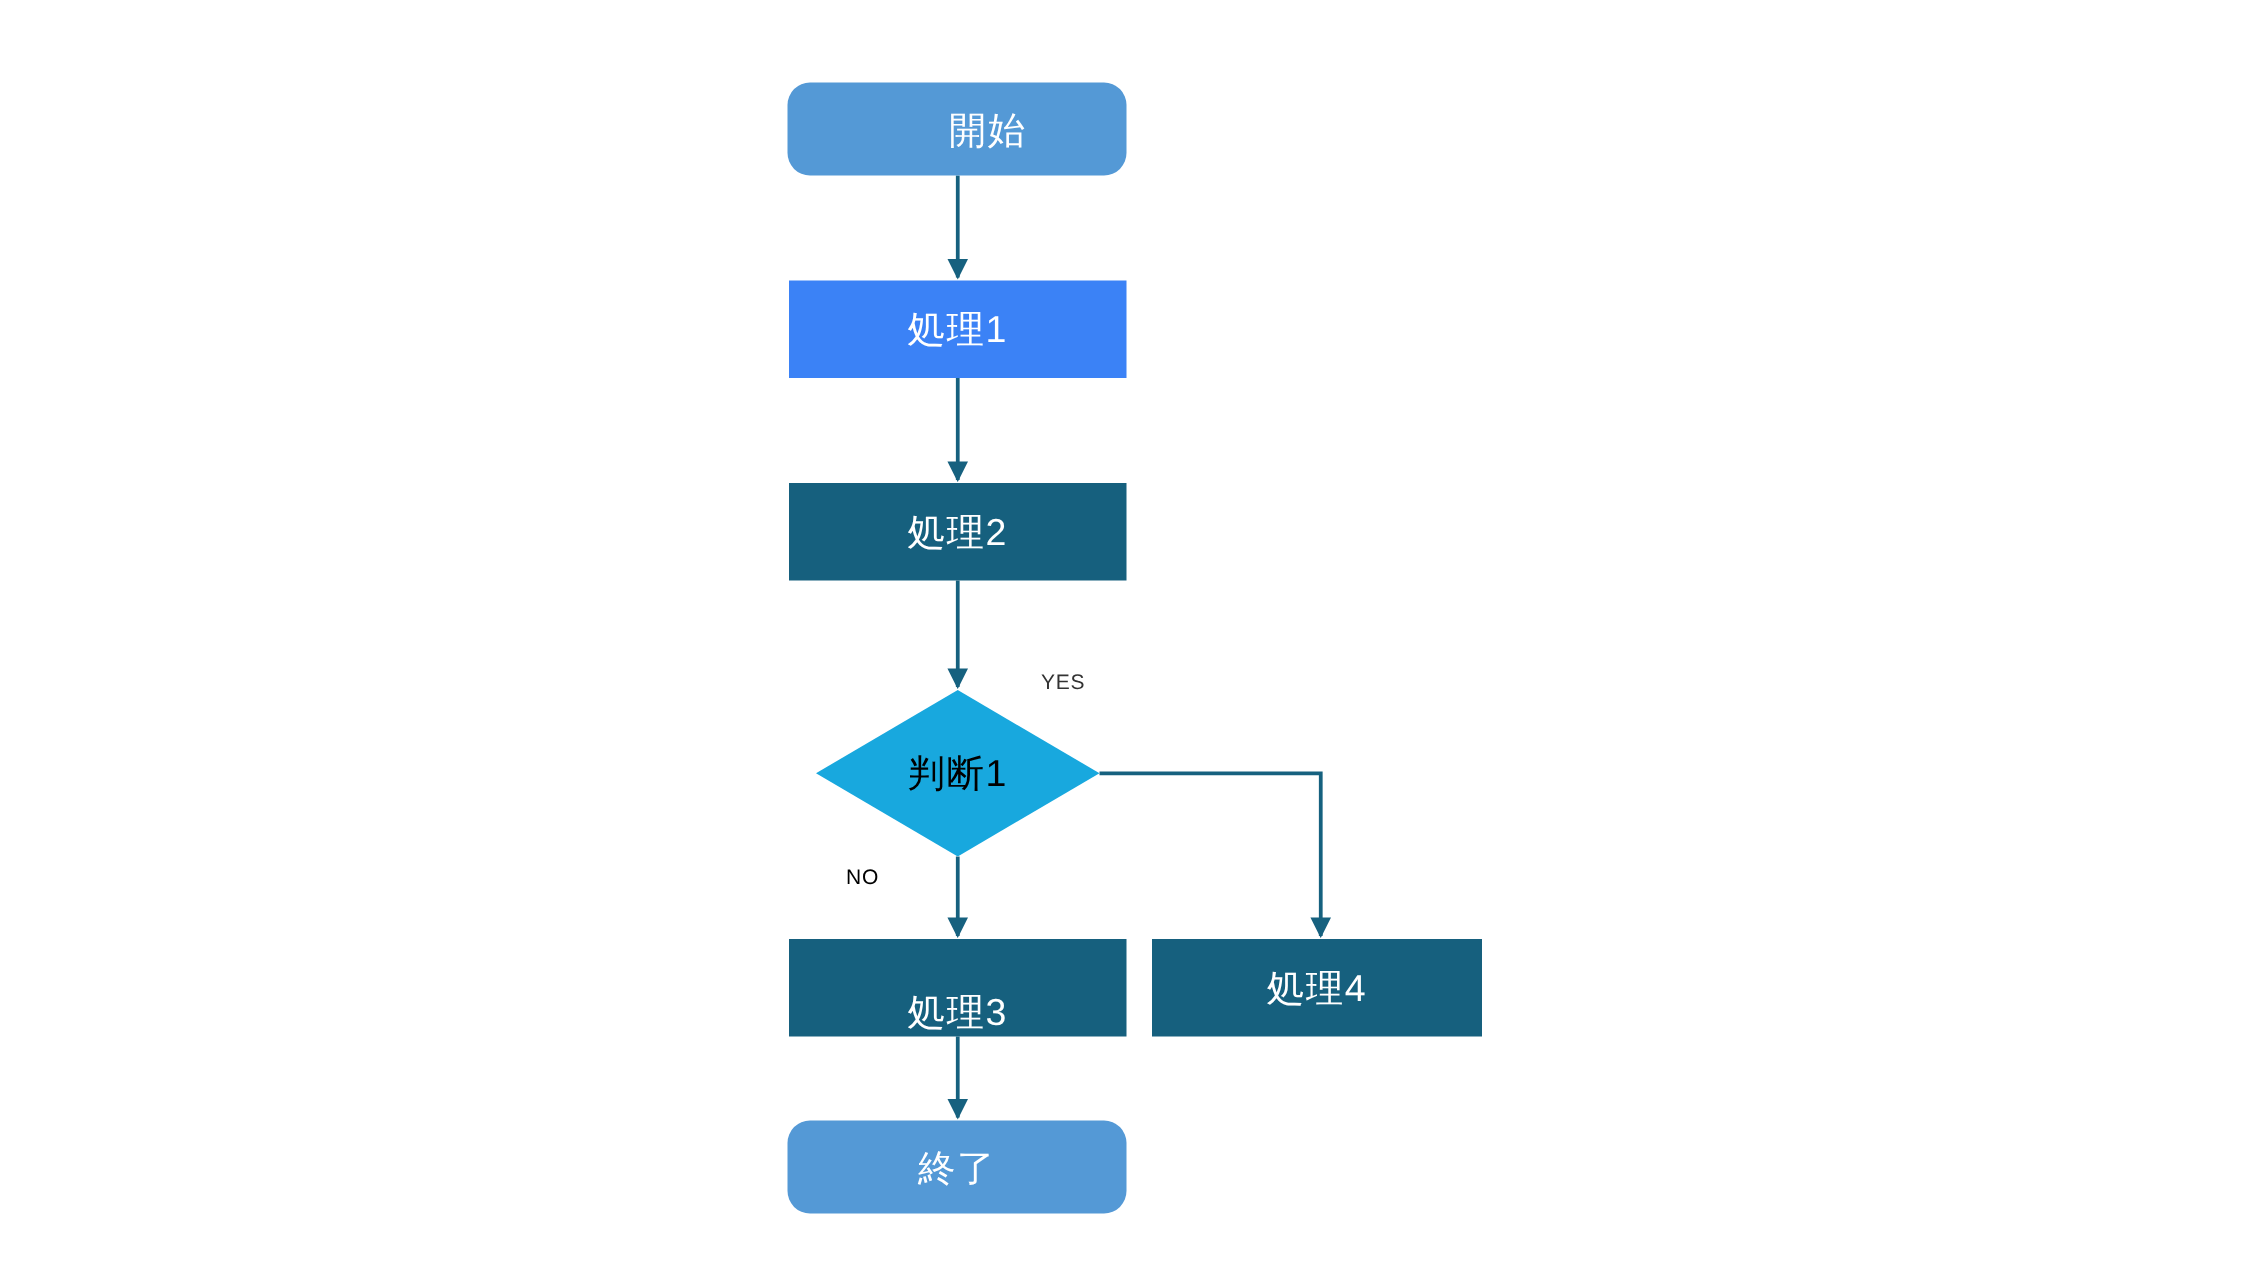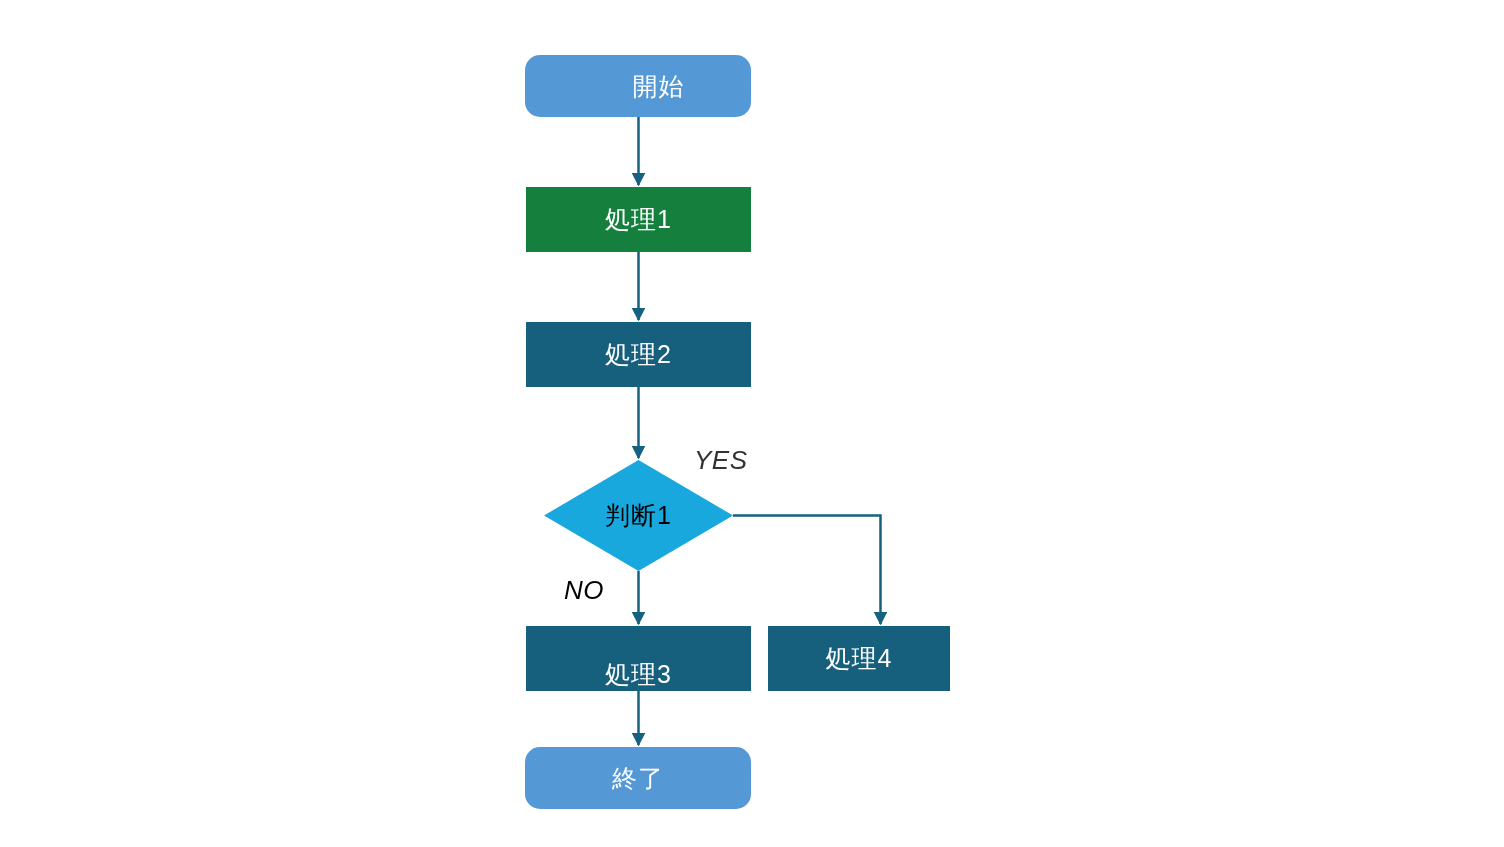--- a/index.html
+++ b/index.html
@@ -34,32 +34,31 @@
     box-sizing: border-box;
   }
   .node.terminal {
     border-radius: 15px;
   }
   .node.decision {
     clip-path: polygon(50% 0%, 100% 50%, 50% 100%, 0% 50%);
   }
   .branch-label {
     position: absolute;
-    font-size: 26px;
+    font-size: 14px;
     letter-spacing: 0.5px;
     line-height: 1;
-    font-style: italic;
   }
   
   #node-start    { left: 525px; top: 55px;  width: 226px; height: 62px; padding-left: 41px; }
   #node-process1 { left: 526px; top: 187px; width: 225px; height: 65px; }
   #node-process2 { left: 526px; top: 322px; width: 225px; height: 65px; }
   #node-decision1{ left: 544px; top: 460px; width: 189px; height: 111px; }
   #node-process3 { left: 526px; top: 626px; width: 225px; height: 65px; }
-  #node-process4 { left: 768px; top: 626px; width: 182px; height: 65px; }
+  #node-process4 { left: 768px; top: 626px; width: 220px; height: 65px; }
   #node-end      { left: 525px; top: 747px; width: 226px; height: 62px; }
   #label-yes { left: 694px; top: 447px; }
   #label-no  { left: 564px; top: 577px; }
 </style>
 </head>
 <body>
 
 <div class="stage">
 
   <svg class="connector-layer" width="1504" height="847" viewBox="0 0 1504 847" xmlns="http://www.w3.org/2000/svg">
@@ -75,21 +74,21 @@
       <path d="M638.5 571 V 624" marker-end="url(#arrowhead)"></path>
       <path d="M733 515.5 H 880.5 V 624" marker-end="url(#arrowhead)"></path>
       <path d="M638.5 691 V 745" marker-end="url(#arrowhead)"></path>
     </g>
   </svg>
 
   <div id="node-start" class="node terminal" style="background-color: rgb(84, 153, 214);">
     <span style="color: rgb(255, 255, 255);">開始</span>
   </div>
 
-  <div id="node-process1" class="node process" style="background-color: #15803d; text-align: right;">
+  <div id="node-process1" class="node process" style="background-color: #3b82f6; text-align: right;">
     <span style="color: rgb(255, 255, 255);">処理1</span>
   </div>
 
   <div id="node-process2" class="node process" style="background-color: rgb(22, 96, 126);">
     <span style="color: rgb(255, 255, 255);">処理2</span>
   </div>
 
   <div id="node-decision1" class="node decision" style="background-color: rgb(24, 168, 222);">
     <span style="color: #000000;">判断1</span>
   </div>

